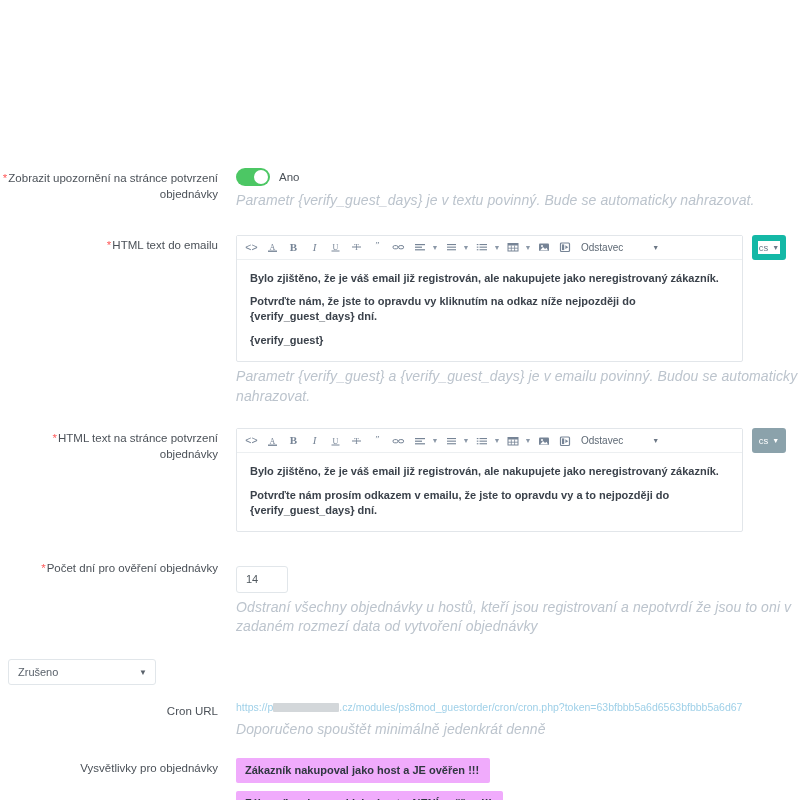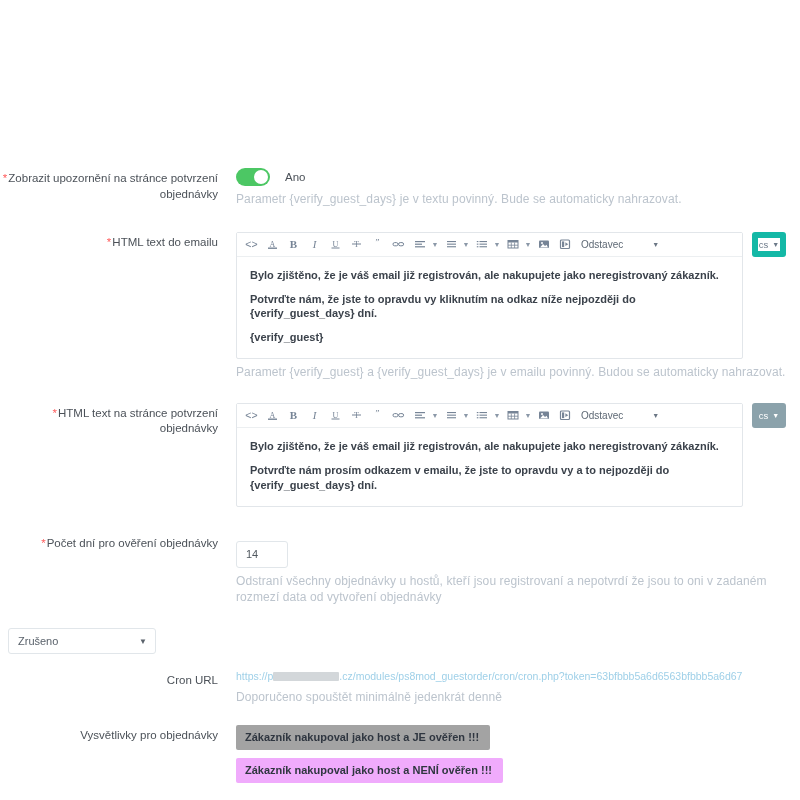--- a/index.html
+++ b/index.html
@@ -52,32 +52,33 @@
     font-size: 11.5px;
     margin-right: 1px;
   }
   .field-col {
     flex: 1;
     padding-left: 8px;
     box-sizing: border-box;
   }
 
   .hint {
-    font-size: 12px;
+    font-style: italic;
+    font-size: 14px;
     color: #bcc4cd;
     line-height: 1.4;
     margin-top: 5px;
     letter-spacing: 0.1px;
   }
 
   
   .toggle-wrap {
     display: flex;
     align-items: center;
-    gap: 15px;
+    gap: 9px;
   }
   .toggle {
     width: 34px;
     height: 18px;
     border-radius: 10px;
     background: #4cc764;
     position: relative;
     display: inline-block;
     cursor: pointer;
     flex: none;
@@ -261,21 +262,21 @@
   .badge {
     display: inline-block;
     font-size: 11px;
     font-weight: bold;
     padding: 6px 11px 6px 9px;
     border-radius: 2px;
     line-height: 1.2;
     color: #2f3640;
   }
   .badge.ok {
-    background: #a3a3a3;
+    background: #f0abfc;
   }
   .badge.no {
     background: #f0abfc;
   }
   .badge-gap { height: 8px; }
 
   .mt-toggle { margin-top: 0px; }
   .row-spacer-a { height: 24px; }
   .row-spacer-b { height: 22px; }
   .row-spacer-c { height: 26px; }

